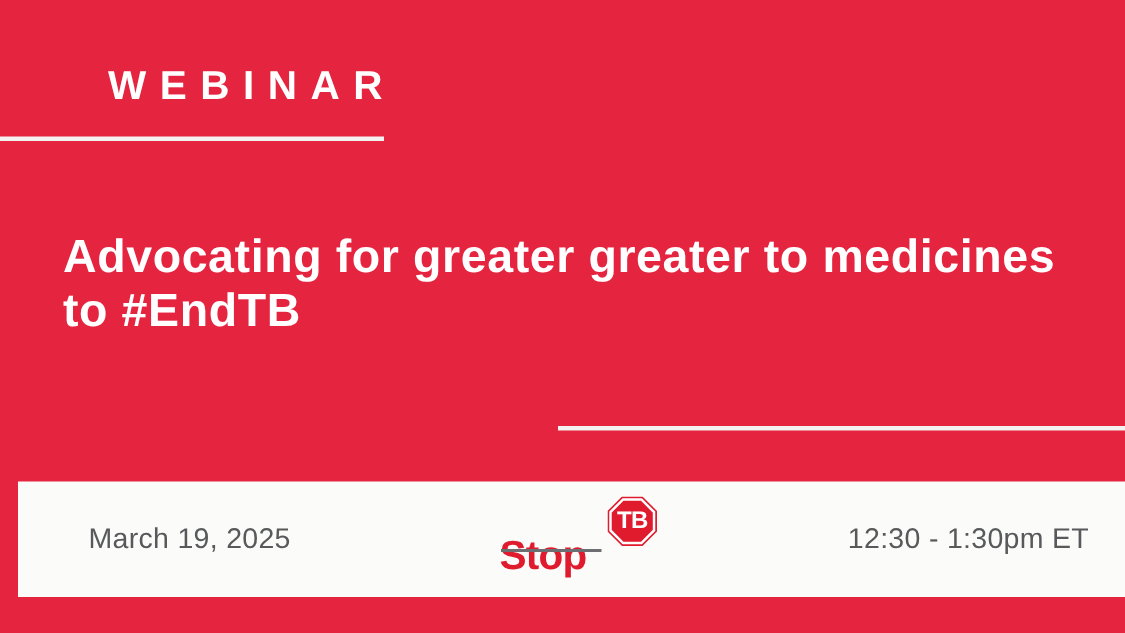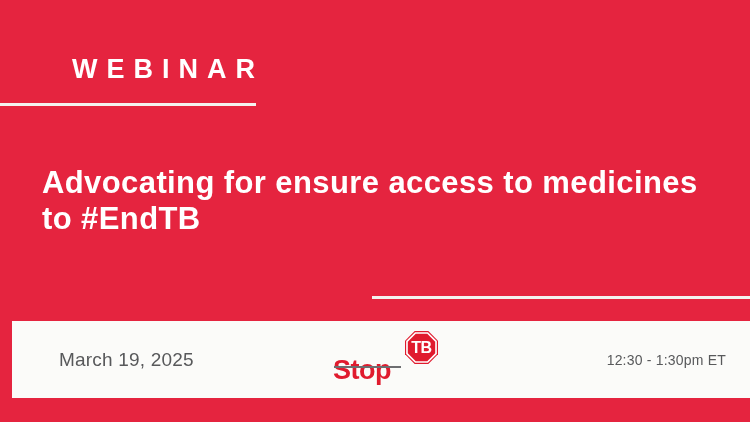--- a/index.html
+++ b/index.html
@@ -19,21 +19,21 @@
     width: 750px;
     height: 422px;
     background: #e5243f;
     overflow: hidden;
   }
 
   
   .content {
     position: absolute;
     left: 0;
-    top: 16px;
+    top: 4px;
     width: 750px;
     height: 321px;
   }
 
   .eyebrow {
     position: absolute;
     left: 72px;
     top: 38px;
     color: #ffffff;
     font-size: 27px;
@@ -108,21 +108,21 @@
     letter-spacing: 0.2px;
     white-space: nowrap;
   }
 
   .footer-time {
     position: absolute;
     right: 36px;
     top: 50%;
     transform: translateY(-50%);
     color: #58595b;
-    font-size: 14px;
+    font-size: 19px;
     font-weight: normal;
     letter-spacing: 0.2px;
     white-space: nowrap;
   }
 
   
   .logo {
     position: absolute;
     left: 50%;
     top: 50%;
@@ -204,21 +204,21 @@
 <body>
 
 <div class="poster">
 
   <div class="content">
 
     <div class="eyebrow">WEBINAR</div>
 
     <div class="rule-top"></div>
 
-    <h1 class="headline">Advocating for ensure access to medicines to #EndTB</h1>
+    <h1 class="headline">Advocating for greater greater to medicines to #EndTB</h1>
 
 
     <div class="rule-bottom"></div>
   </div>
 
   <div class="footer">
 
     <div class="footer-date">March 19, 2025</div>
 
     <div class="logo">

